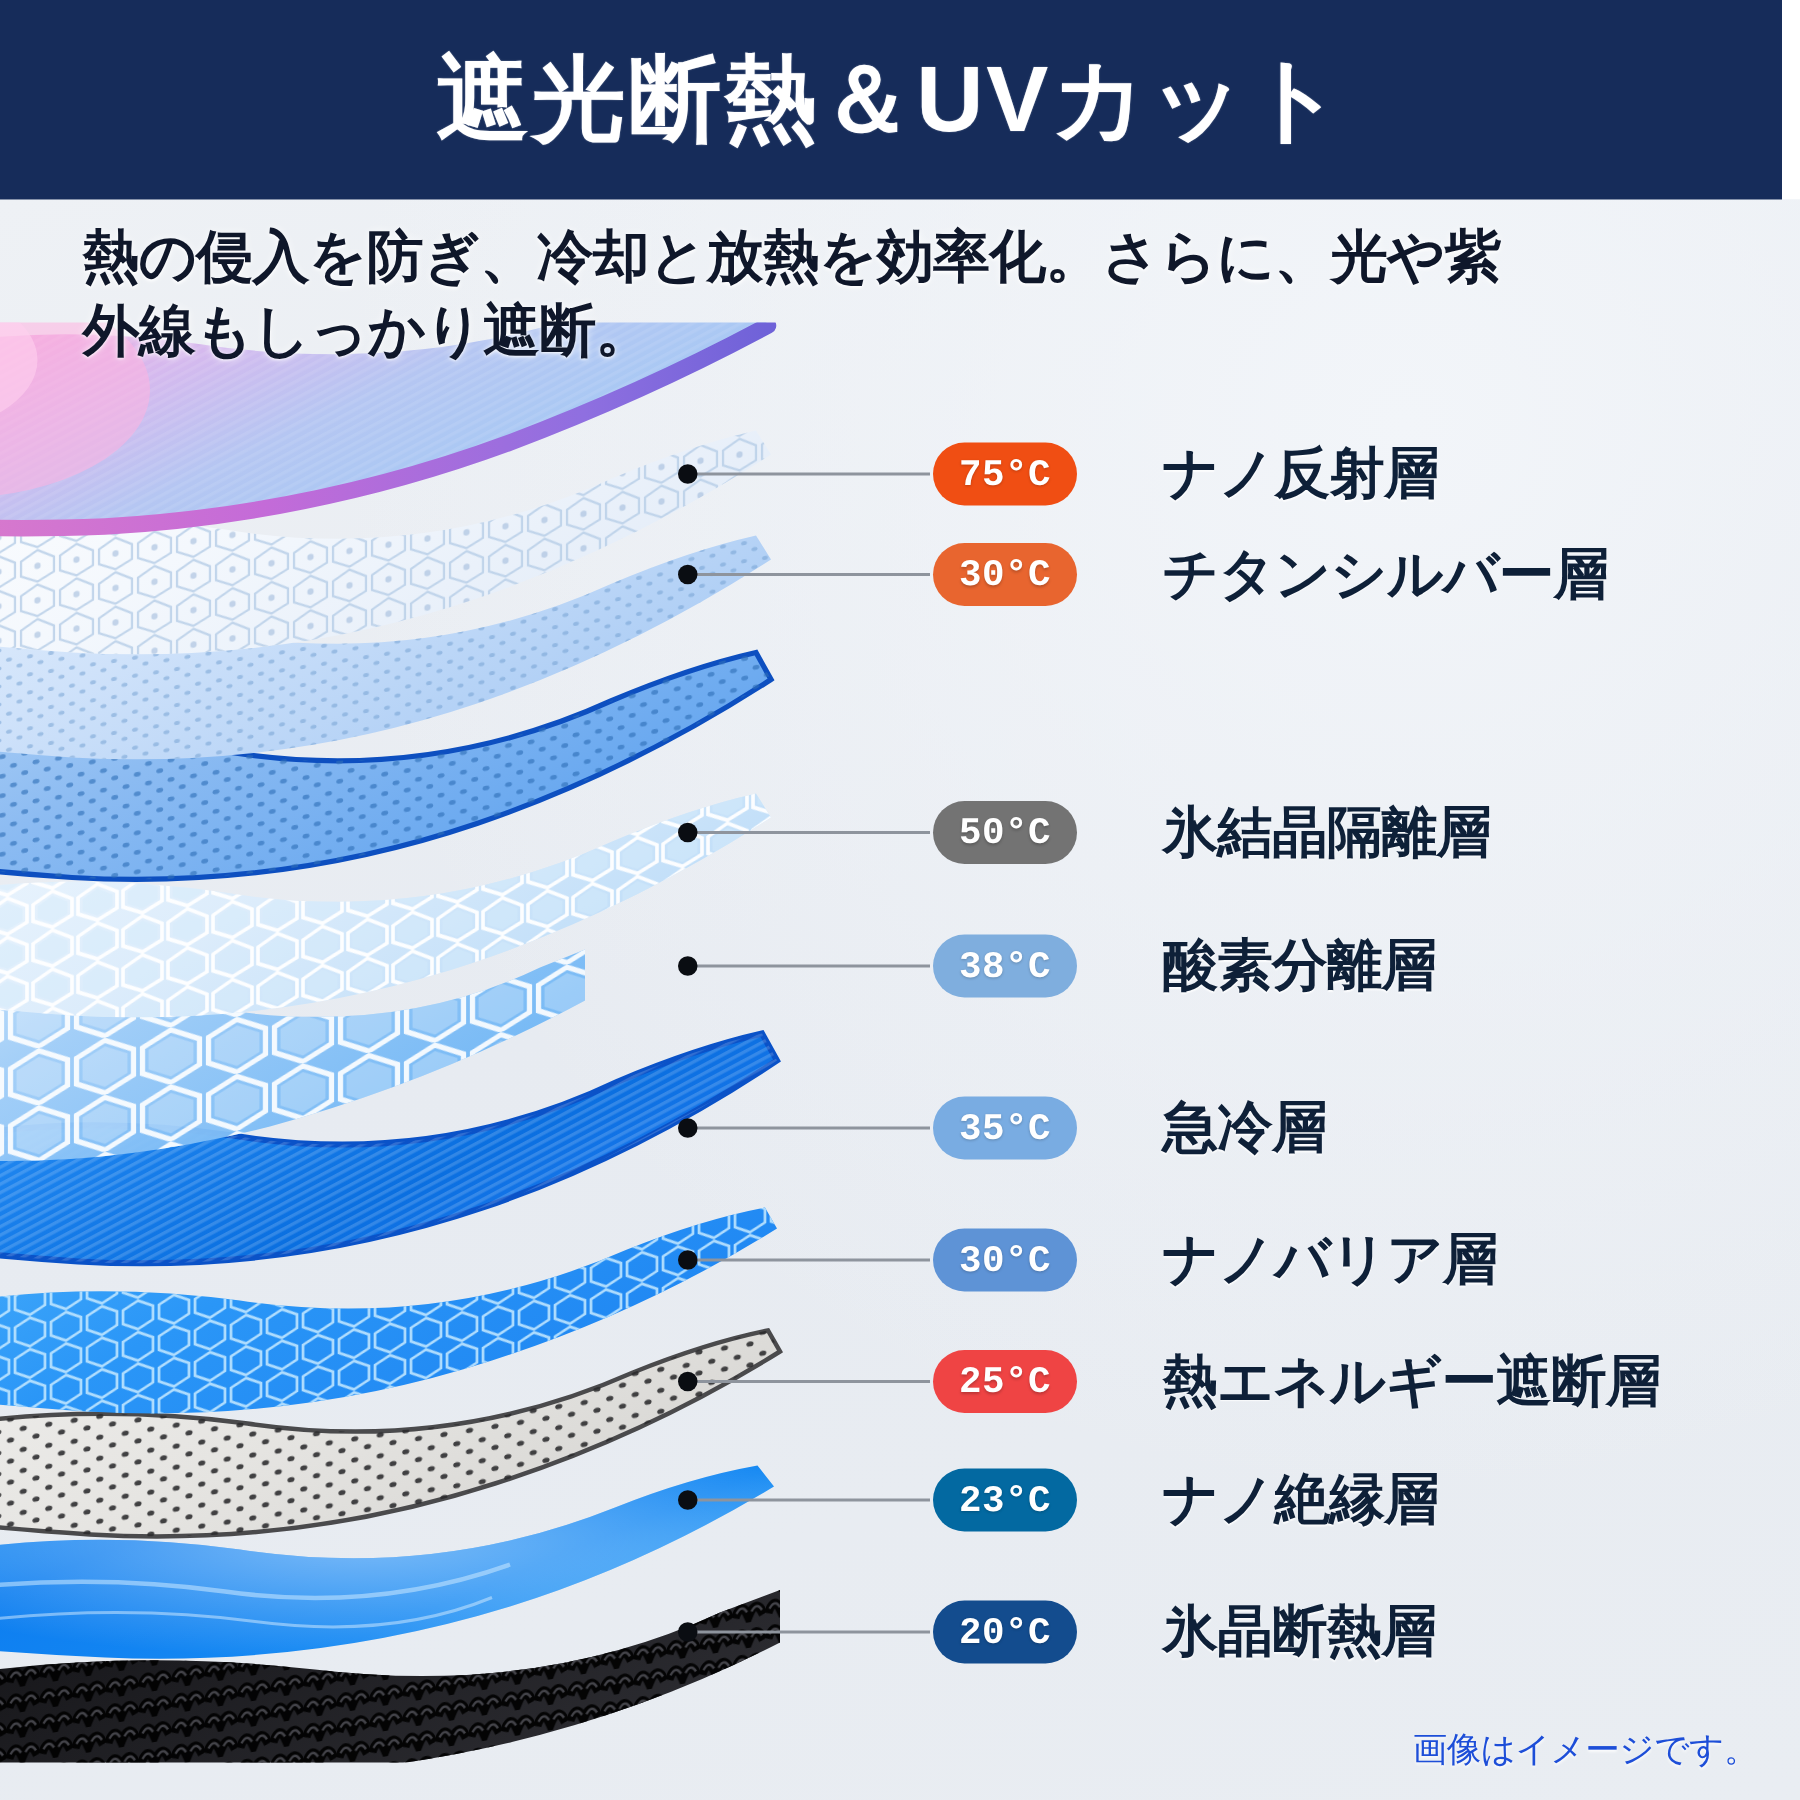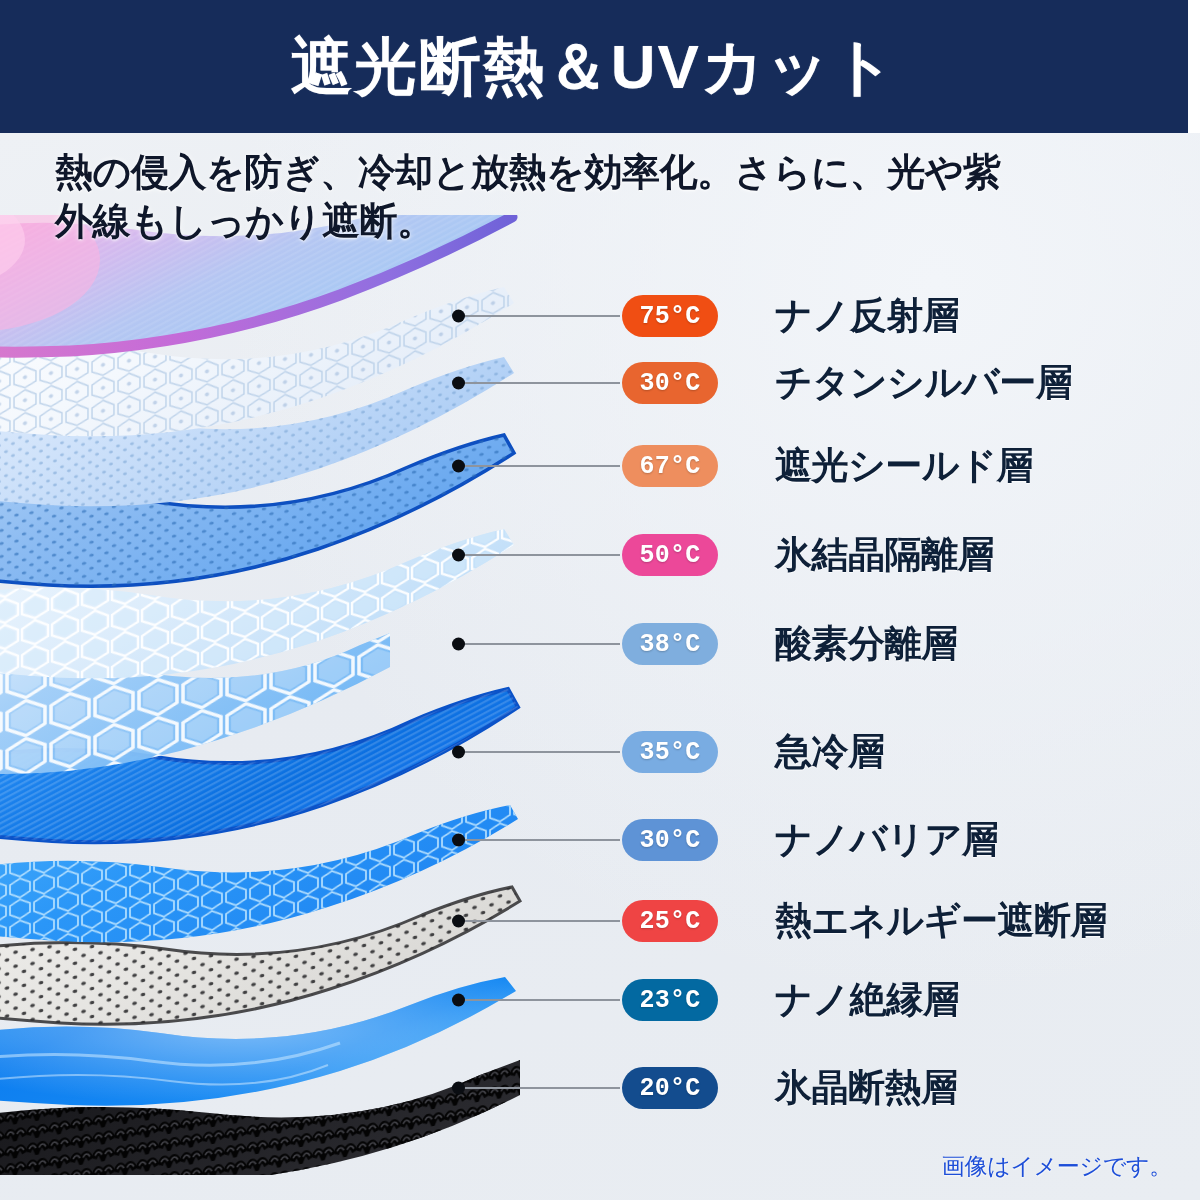--- a/index.html
+++ b/index.html
@@ -403,30 +403,24 @@
         <div class="dot" style="left: 452px;"></div>
         <div class="badge" style="background: rgb(240, 78, 19);">75°C</div>
         <div class="layer-label">ナノ反射層</div>
       </div>
       <div class="callout-row" style="top: 227px;">
         <div class="leader" style="left: 462px; width: 158px;"></div>
         <div class="dot" style="left: 452px;"></div>
         <div class="badge" style="background: rgb(232, 101, 47);">30°C</div>
         <div class="layer-label">チタンシルバー層</div>
       </div>
-      <div class="callout-row" style="top: 310px;">
-        <div class="leader" style="left: 462px; width: 158px;"></div>
-        <div class="dot" style="left: 452px;"></div>
-        <div class="badge" style="background: rgb(238, 142, 94);">67°C</div>
-        <div class="layer-label">遮光シールド層</div>
-      </div>
       <div class="callout-row" style="top: 399px;">
         <div class="leader" style="left: 462px; width: 158px;"></div>
         <div class="dot" style="left: 452px;"></div>
-        <div class="badge" style="background: #ec4899;">50°C</div>
+        <div class="badge" style="background: #737373;">50°C</div>
         <div class="layer-label">氷結晶隔離層</div>
       </div>
       <div class="callout-row" style="top: 488px;">
         <div class="leader" style="left: 462px; width: 158px;"></div>
         <div class="dot" style="left: 452px;"></div>
         <div class="badge" style="background: rgb(127, 174, 222);">38°C</div>
         <div class="layer-label">酸素分離層</div>
       </div>
       <div class="callout-row" style="top: 596px;">
         <div class="leader" style="left: 462px; width: 158px;"></div>

